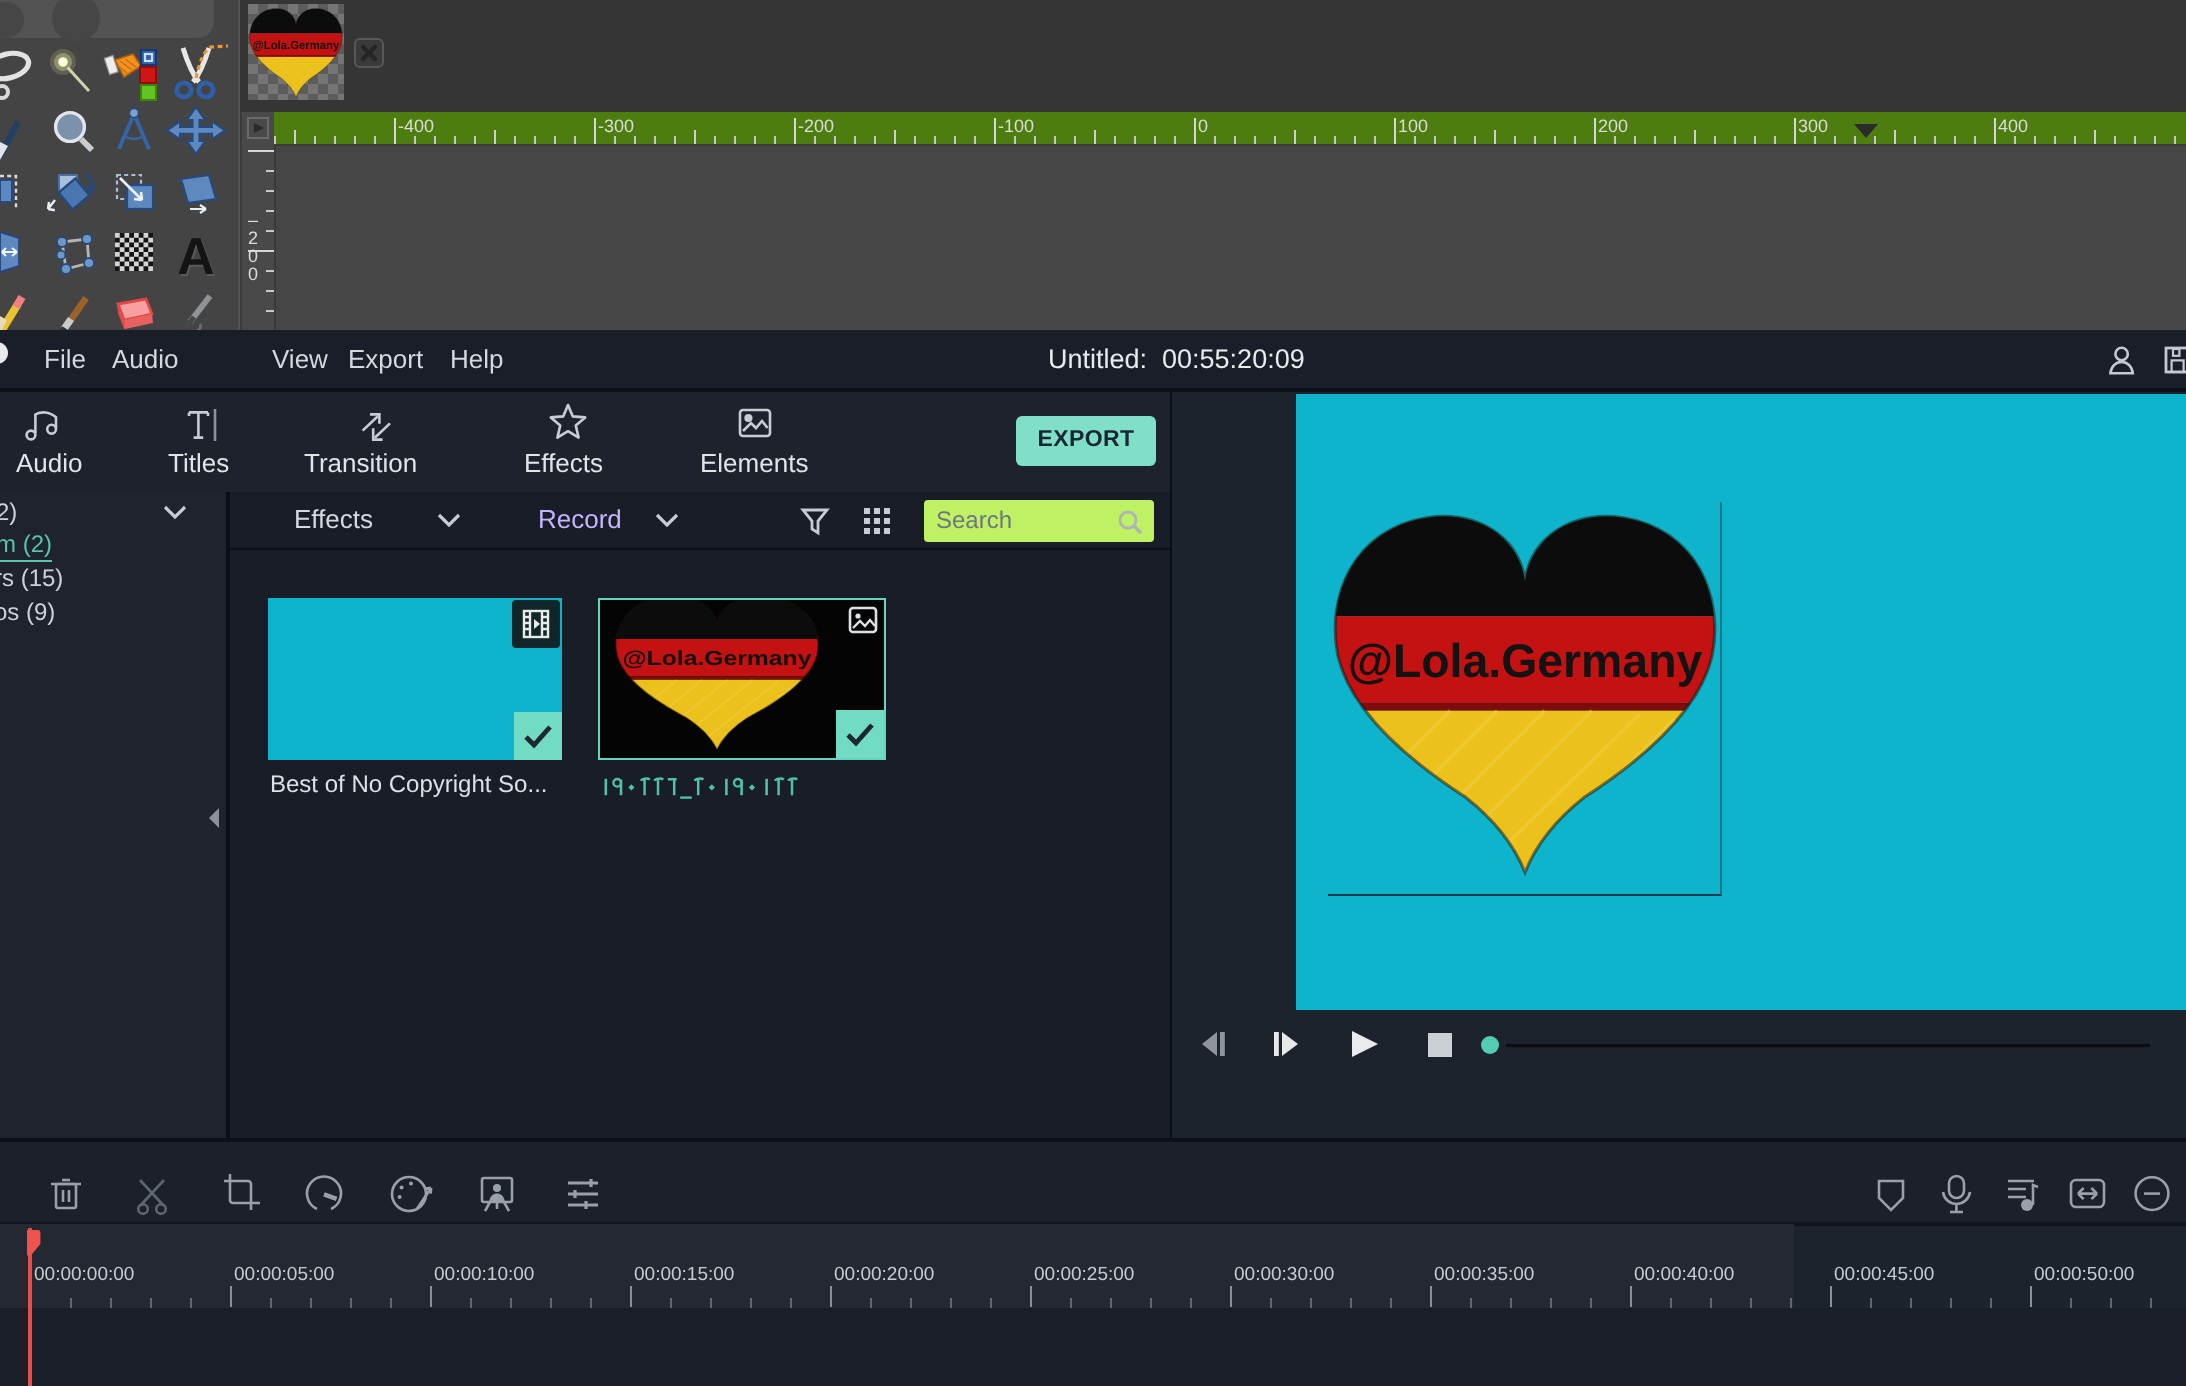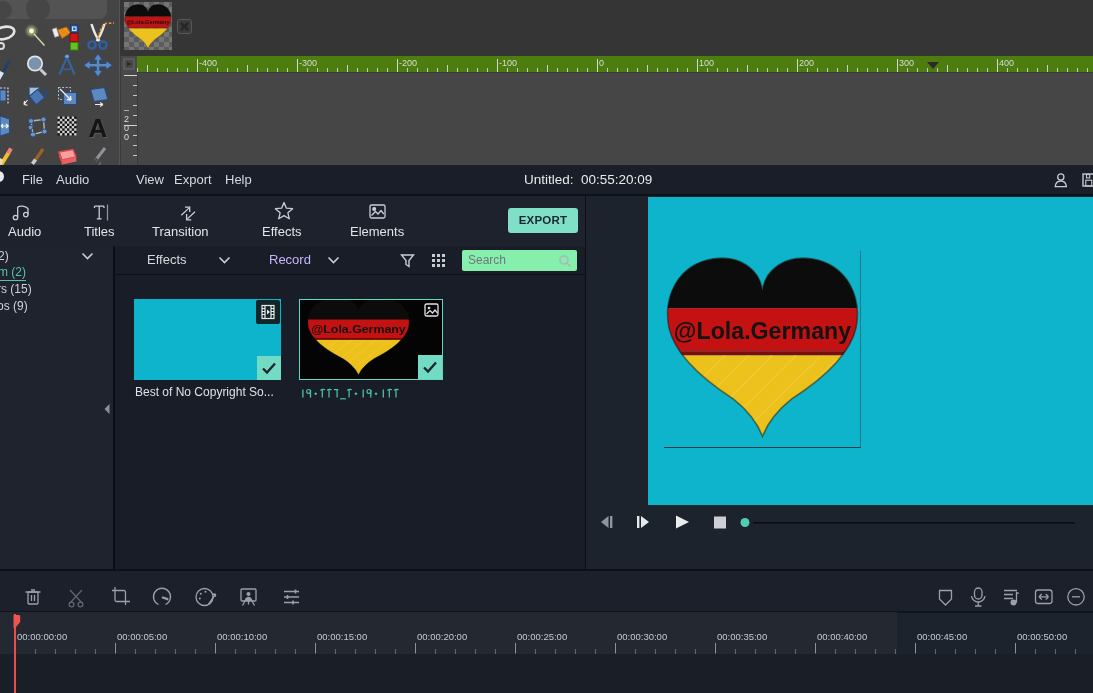--- a/index.html
+++ b/index.html
@@ -414,21 +414,21 @@
           <rect x="6" y="1" width="3" height="3"></rect>
           <rect x="11" y="1" width="3" height="3"></rect>
           <rect x="1" y="6" width="3" height="3"></rect>
           <rect x="6" y="6" width="3" height="3"></rect>
           <rect x="11" y="6" width="3" height="3"></rect>
           <rect x="1" y="11" width="3" height="3"></rect>
           <rect x="6" y="11" width="3" height="3"></rect>
           <rect x="11" y="11" width="3" height="3"></rect>
         </g>
     </svg>
-    <div class="abs" style="left:347px;top:4px;width:115px;height:21px;background:#86efac;border-radius:2px;">
+    <div class="abs" style="left:347px;top:4px;width:115px;height:21px;background:#bef264;border-radius:2px;">
       <div class="abs" style="left:6px;top:3px;font-size:12px;color:#70767f;">Search</div>
       <svg class="abs" style="left:96px;top:4px" width="14" height="14">
           <circle cx="6" cy="6" r="4" stroke="#aeb3ba" stroke-width="1.4" fill="none"></circle>
           <path d="M9 9 L12.5 12.5" stroke="#aeb3ba" stroke-width="1.6"></path>
         </svg>
     </div>
     <div class="abs" style="left:0px;top:28px;width:470px;height:1px;background:#0d1016;"></div>
     <div class="abs" style="left:19px;top:53px;width:147px;height:81px;background:#0db4cb;">
       <div class="abs" style="left:122px;top:1px;width:24px;height:24px;background:rgba(18,18,18,.88);border-radius:2px;">
         <svg width="24" height="24">

